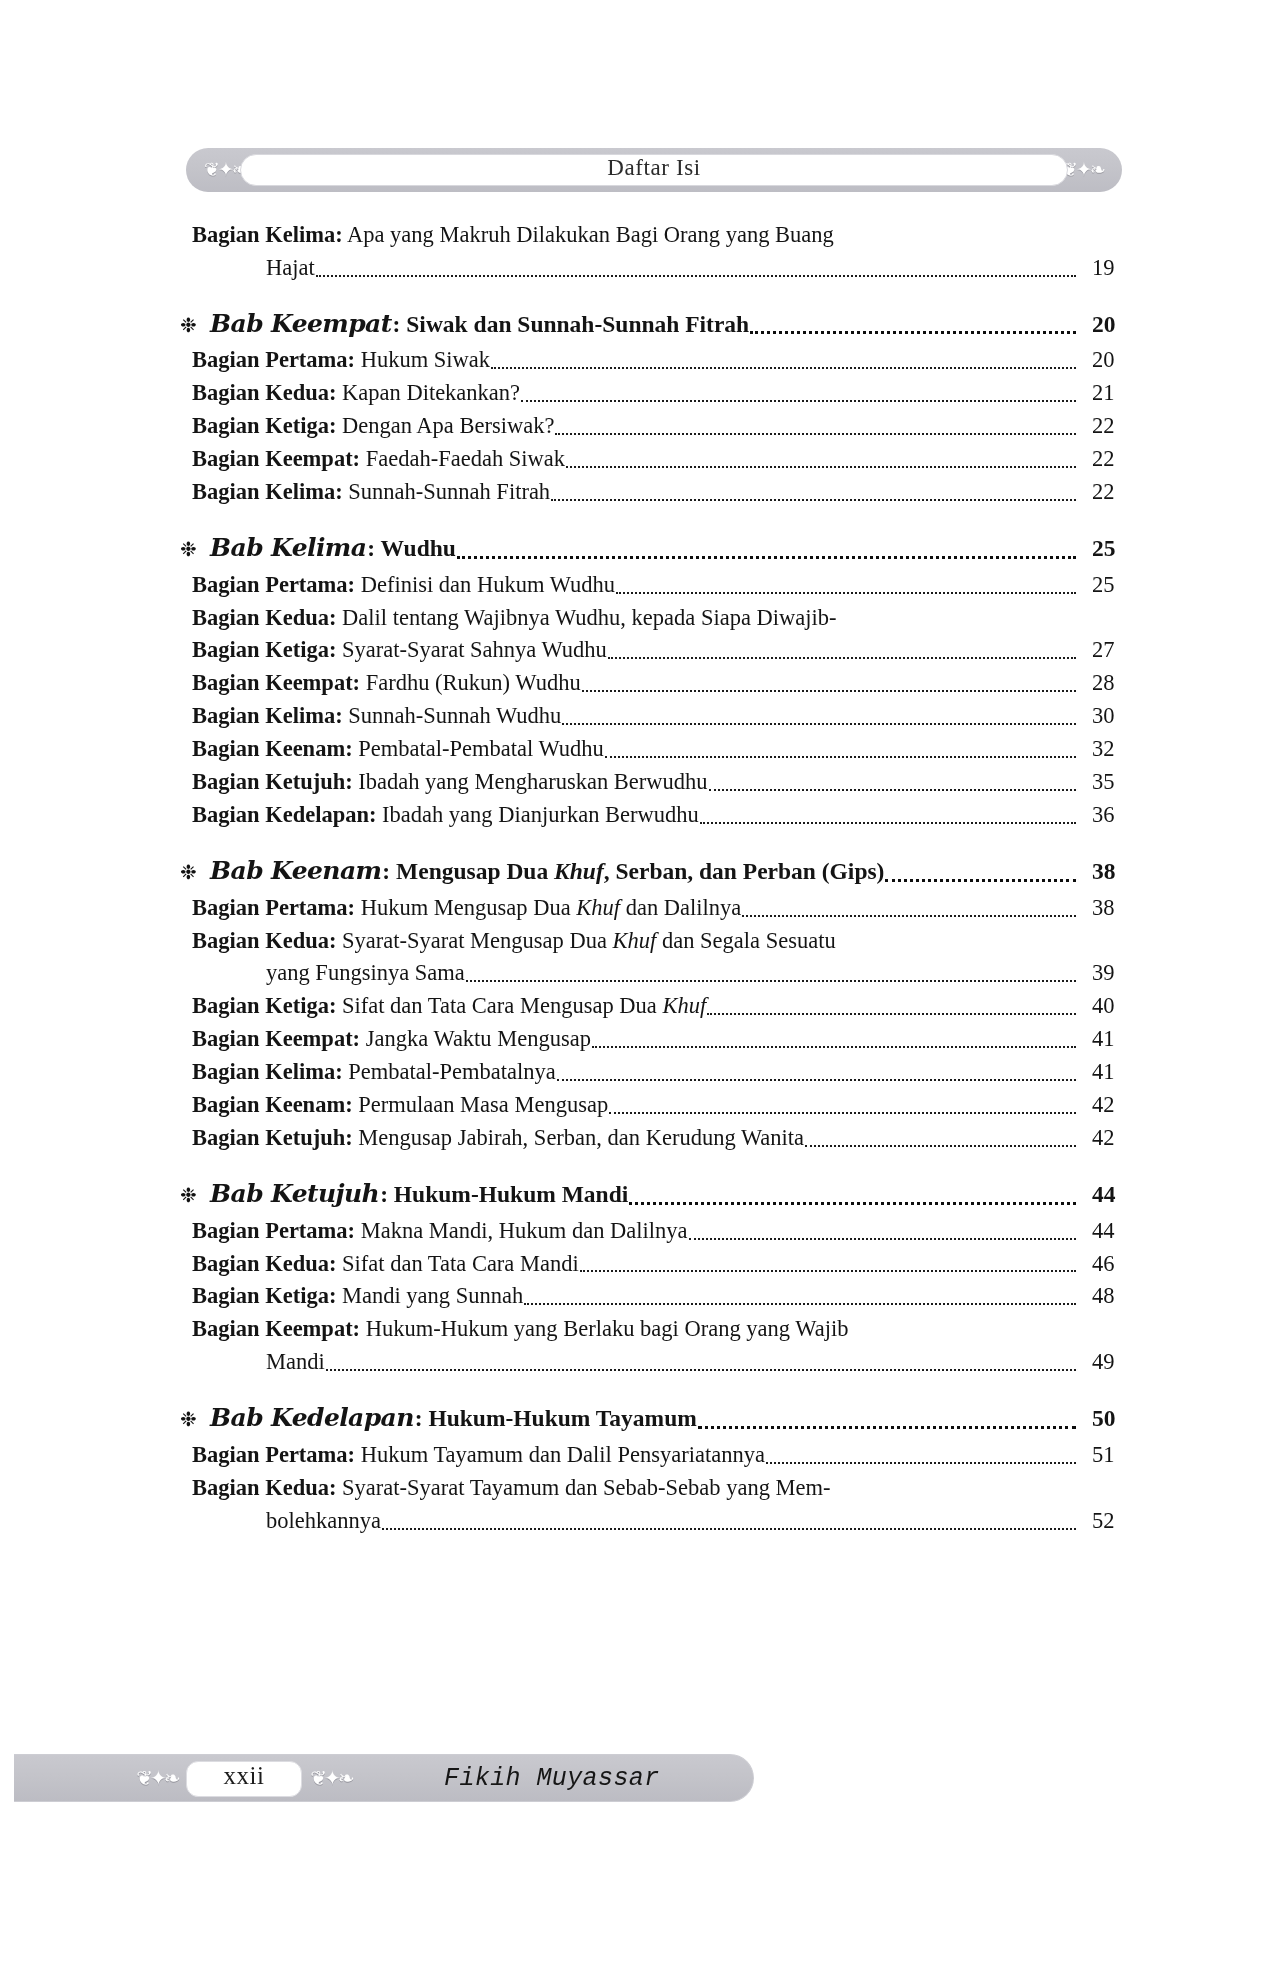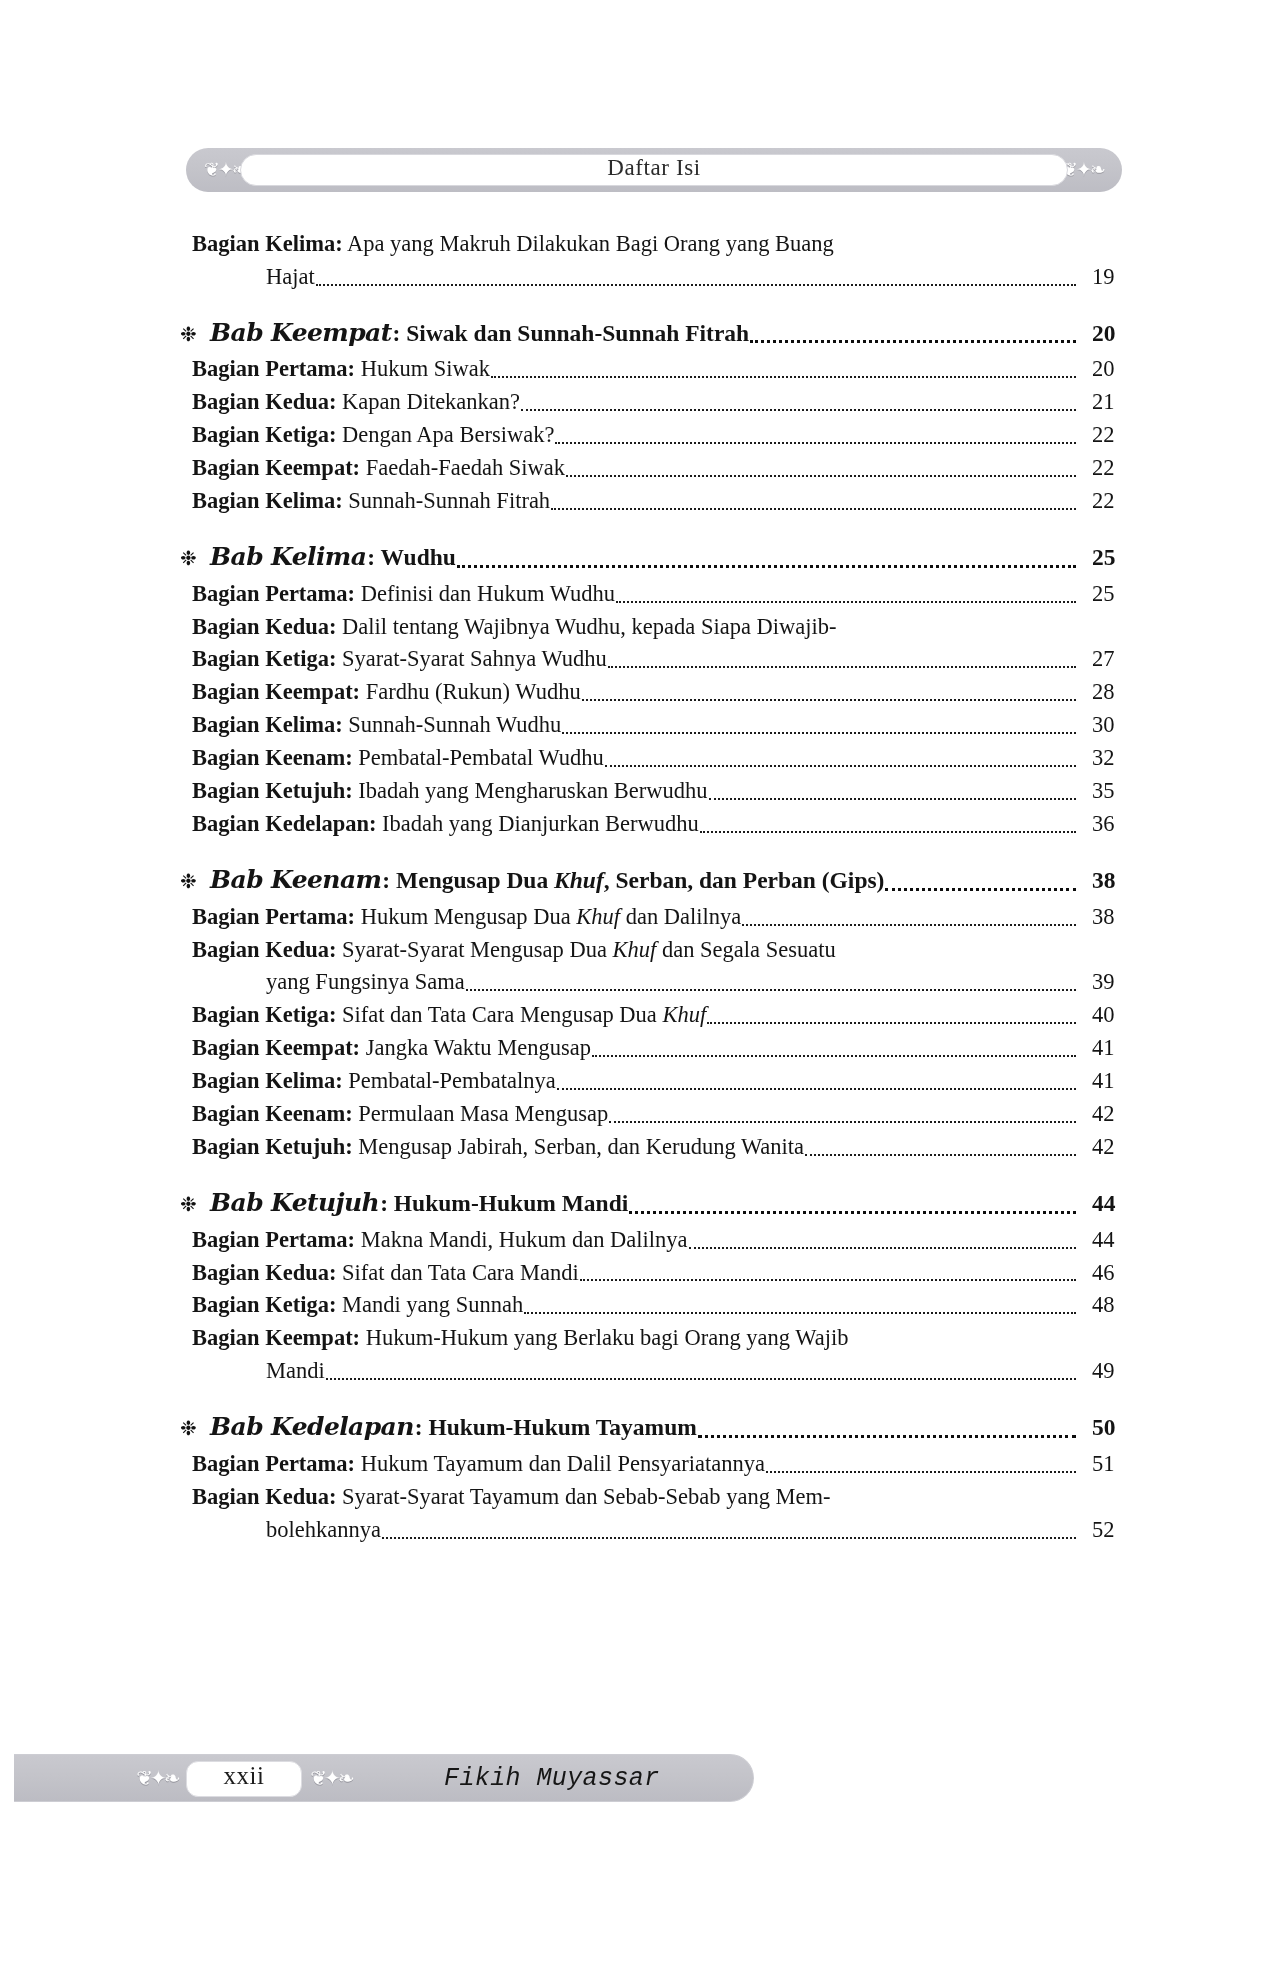--- a/index.html
+++ b/index.html
@@ -61,21 +61,21 @@
     text-shadow: 0 1px 0 rgba(120,120,128,.55);
     user-select: none;
   }
   .hdr-orn.left { left: 8px; }
   .hdr-orn.right { right: 8px; }
 
   
   .toc {
     position: absolute;
     left: 180px;
-    top: 228px;
+    top: 219px;
     width: 960px;
   }
   .grp { margin: 0; padding: 0; }
   .grp.gap-top { margin-top: 22px; }
 
   .row {
     display: flex;
     align-items: flex-end;
     width: 100%;
     font-size: 22.5px;

